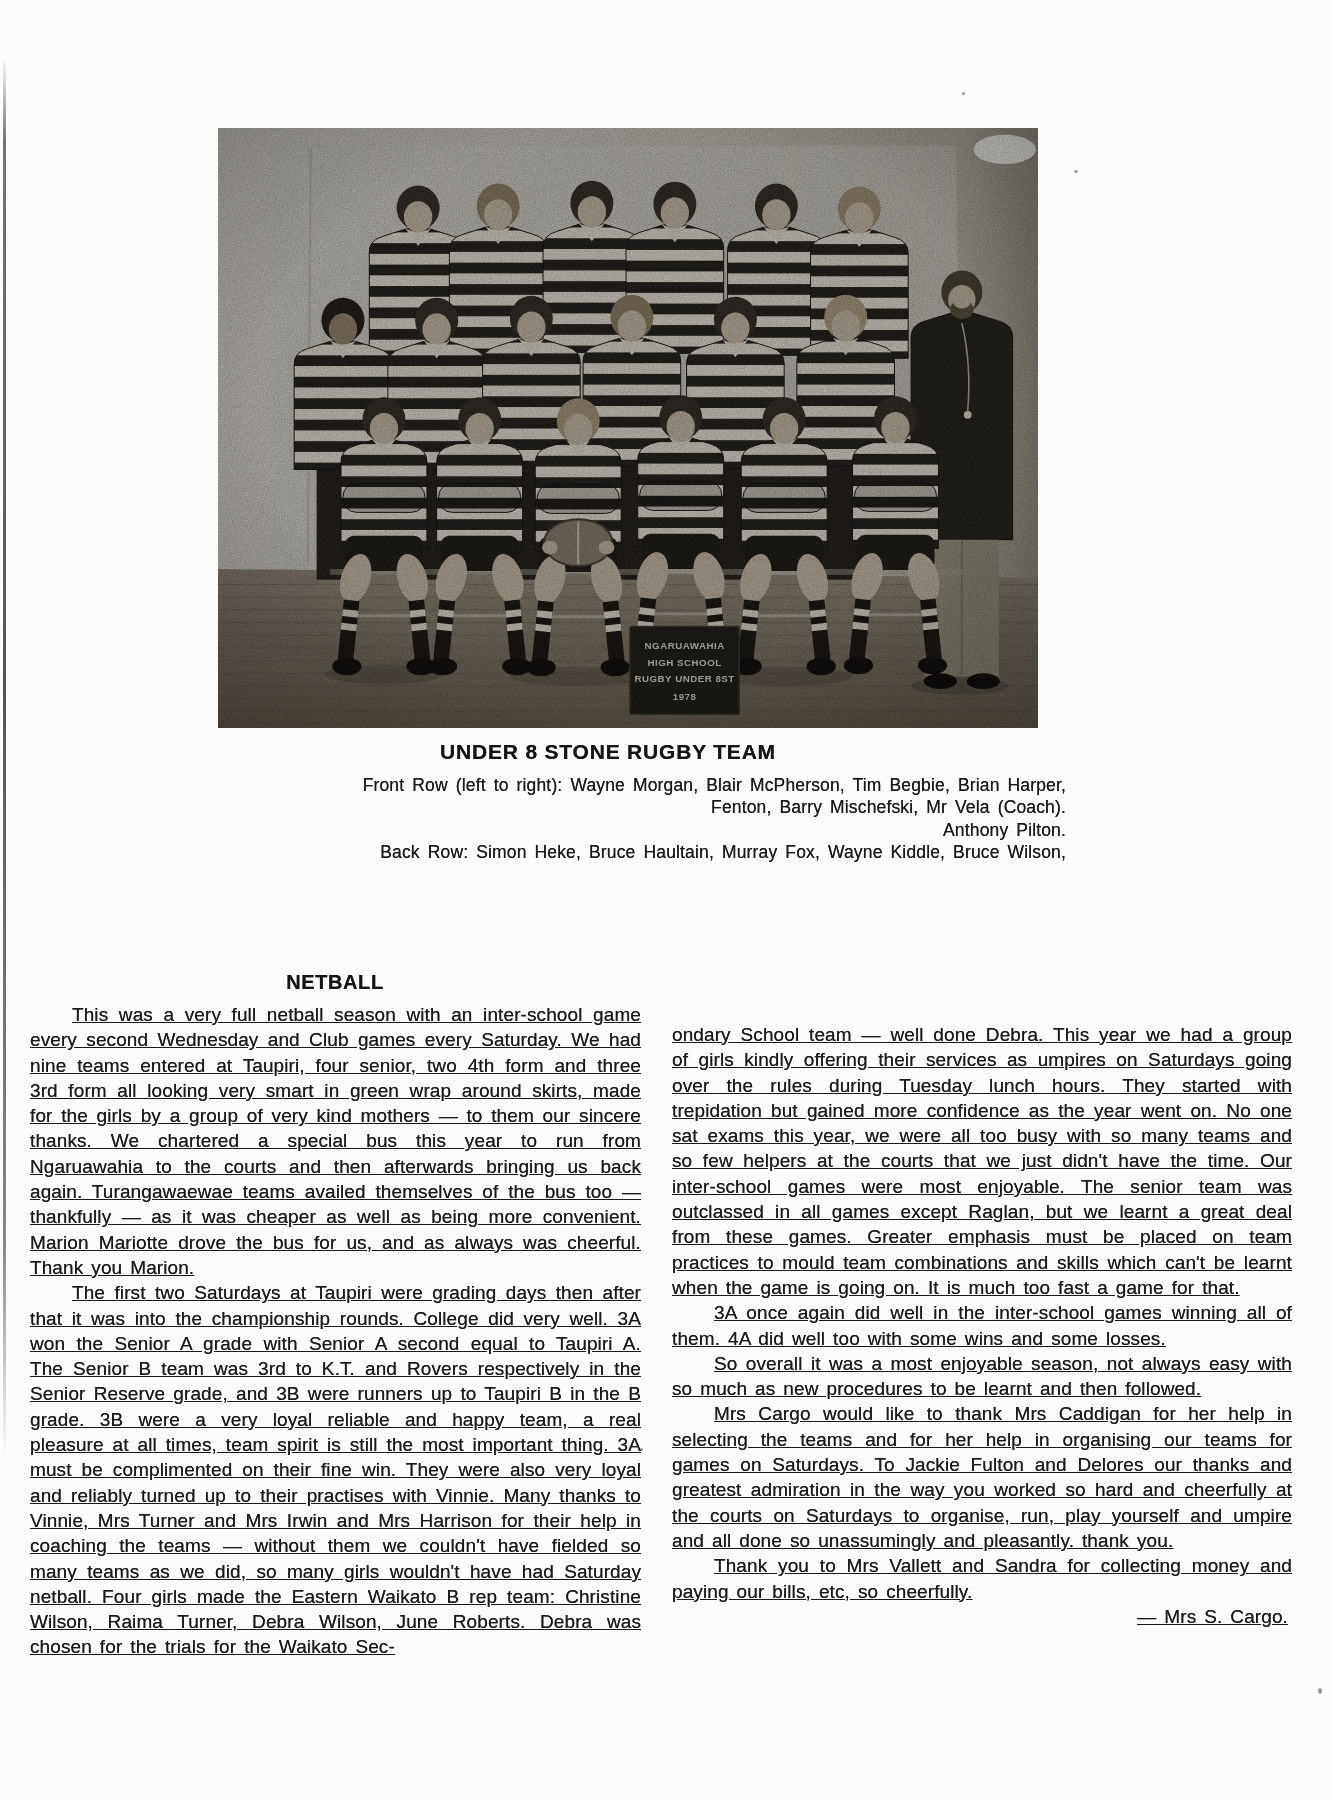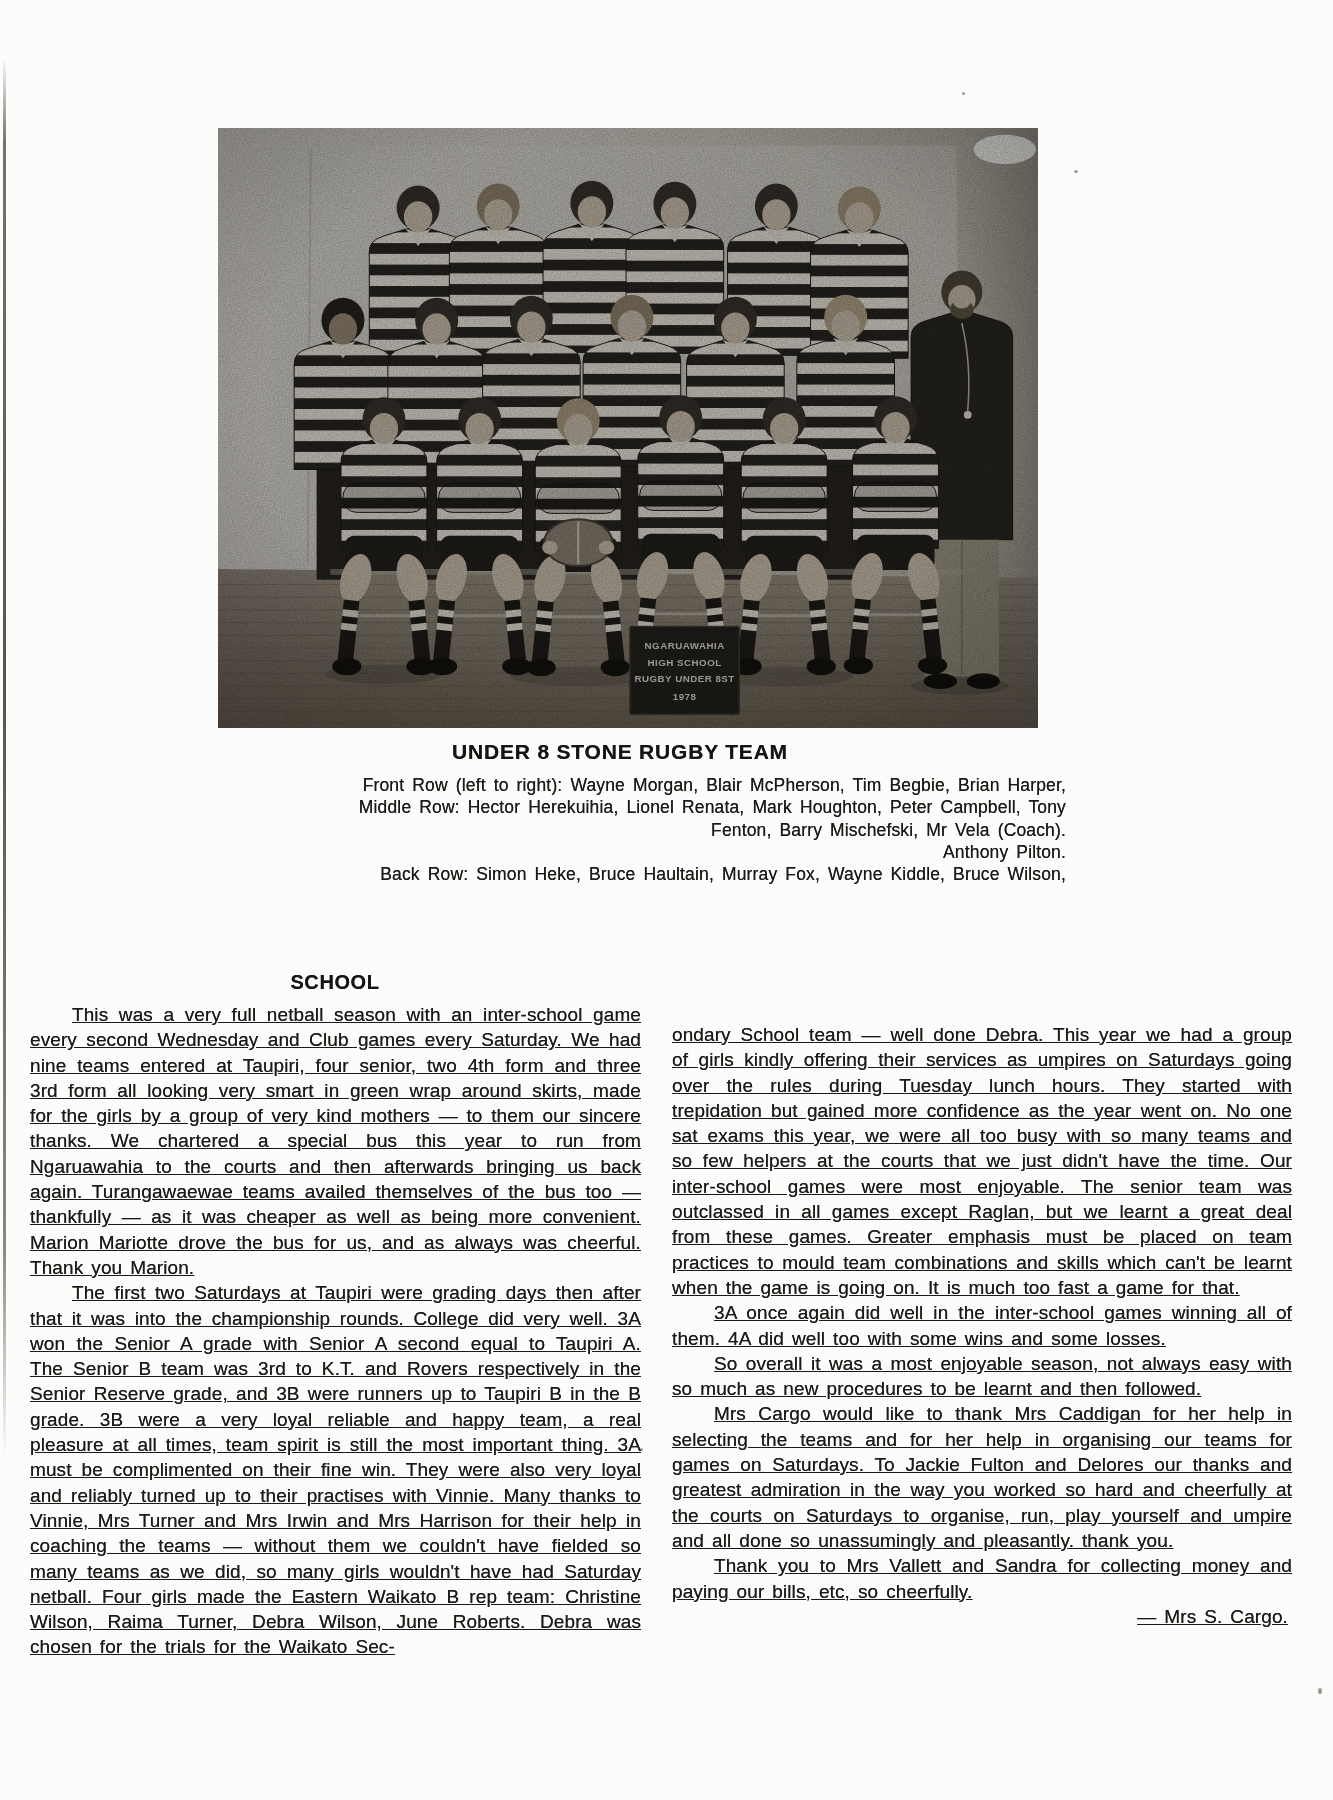--- a/index.html
+++ b/index.html
@@ -22,21 +22,21 @@
   .speck{position:absolute;background:rgba(60,58,54,.5);border-radius:50%;}
 
   
   .photo{
     position:absolute;left:218px;top:128px;width:820px;height:600px;
     margin:0;padding:0;
   }
   .photo svg{width:100%;height:100%;display:block;}
 
   .photo-title{
-    position:absolute;left:200px;top:740px;width:840px;margin:0;
+    position:absolute;left:188px;top:740px;width:840px;margin:0;
     text-align:center;font-size:21px;font-weight:700;letter-spacing:.8px;
     color:#161513;
   }
   .caption{
     position:absolute;left:226px;top:774px;width:840px;
     font-size:17.5px;line-height:22.3px;letter-spacing:.15px;word-spacing:3px;
     color:#1a1917;white-space:nowrap;text-align:right;
   }
   .cap-cont{padding-left:48px;}
 
@@ -212,27 +212,26 @@
   </g>
 
   <rect x="0" y="0" width="840" height="615" filter="url(#grain)" opacity="0.5"></rect>
   <rect x="0" y="0" width="840" height="615" fill="url(#vig)"></rect>
 </svg>
 </figure>
 
 <h2 class="photo-title ink">UNDER 8 STONE RUGBY TEAM</h2>
 <div class="caption ink">
   <div class="cap-line">Front Row (left to right):  Wayne Morgan,  Blair McPherson,  Tim Begbie,  Brian Harper,</div>
-  <div class="cap-line">Middle Row:  Hector Herekuihia,  Lionel Renata,  Mark Houghton,  Peter Campbell,  Tony</div>
   <div class="cap-line cap-cont">Fenton, Barry Mischefski, Mr Vela (Coach).</div>
   <div class="cap-line cap-cont">Anthony Pilton.</div>
   <div class="cap-line">Back Row:   Simon Heke,  Bruce Haultain,  Murray Fox,  Wayne Kiddle,  Bruce Wilson,</div>
 </div>
 
-<h3 class="netball-heading ink">SCHOOL</h3>
+<h3 class="netball-heading ink">NETBALL</h3>
 
 <div class="col col-left ink">
   <p class="indent">This was a very full netball season with an inter-school game every second Wednesday and Club games every Saturday.  We had nine teams entered at Taupiri, four senior, two 4th form and three 3rd form all looking very smart in green wrap around skirts, made for the girls by a group of very kind mothers — to them our sincere thanks.  We chartered a special bus this year to run from Ngaruawahia to the courts and then afterwards bringing us back again.  Turangawaewae teams availed themselves of the bus too — thankfully — as it was cheaper as well as being more convenient.  Marion Mariotte drove the bus for us, and as always was cheerful.  Thank you Marion.</p>
   <p class="indent">The first two Saturdays at Taupiri were grading days then after that it was into the championship rounds. College did very well. 3A won the Senior A grade with Senior A second equal to Taupiri A.  The Senior B team was 3rd to K.T. and Rovers respectively in the Senior Reserve grade, and 3B were runners up to Taupiri B in the B grade.  3B were a very loyal reliable and happy team, a real pleasure at all times, team spirit is still the most important thing.  3A must be complimented on their fine win.  They were also very loyal and reliably turned up to their practises with Vinnie.  Many thanks to Vinnie, Mrs Turner and Mrs Irwin and Mrs Harrison for their help in coaching the teams — without them we couldn't have fielded so many teams as we did, so many girls wouldn't have had Saturday netball. Four girls made the Eastern Waikato B rep team: Christine Wilson, Raima Turner, Debra Wilson, June Roberts. Debra was chosen for the trials for the Waikato Sec-</p>
 </div>
 
 <div class="col col-right ink">
   <p>ondary School team — well done Debra.  This year we had a group of girls kindly offering their services as umpires on Saturdays going over the rules during Tuesday lunch hours.  They started with trepidation but gained more confidence as the year went on.  No one sat exams this year, we were all too busy with so many teams and so few helpers at the courts that we just didn't have the time.  Our inter-school games were most enjoyable.  The senior team was outclassed in all games except Raglan, but we learnt a great deal from these games.  Greater emphasis must be placed on team practices to mould team combinations and skills which can't be learnt when the game is going on.  It is much too fast a game for that.</p>
   <p class="indent">3A once again did well in the inter-school games winning all of them.  4A did well too with some wins and some losses.</p>
   <p class="indent">So overall it was a most enjoyable season, not always easy with so much as new procedures to be learnt and then followed.</p>

